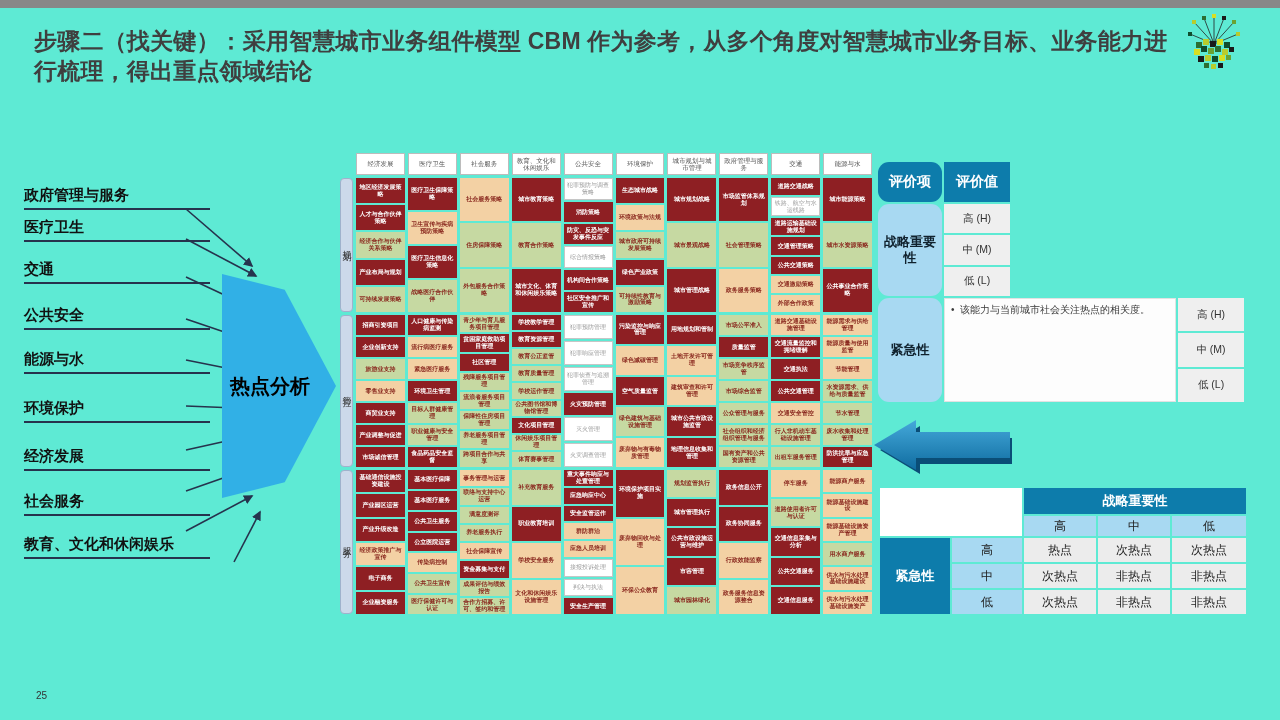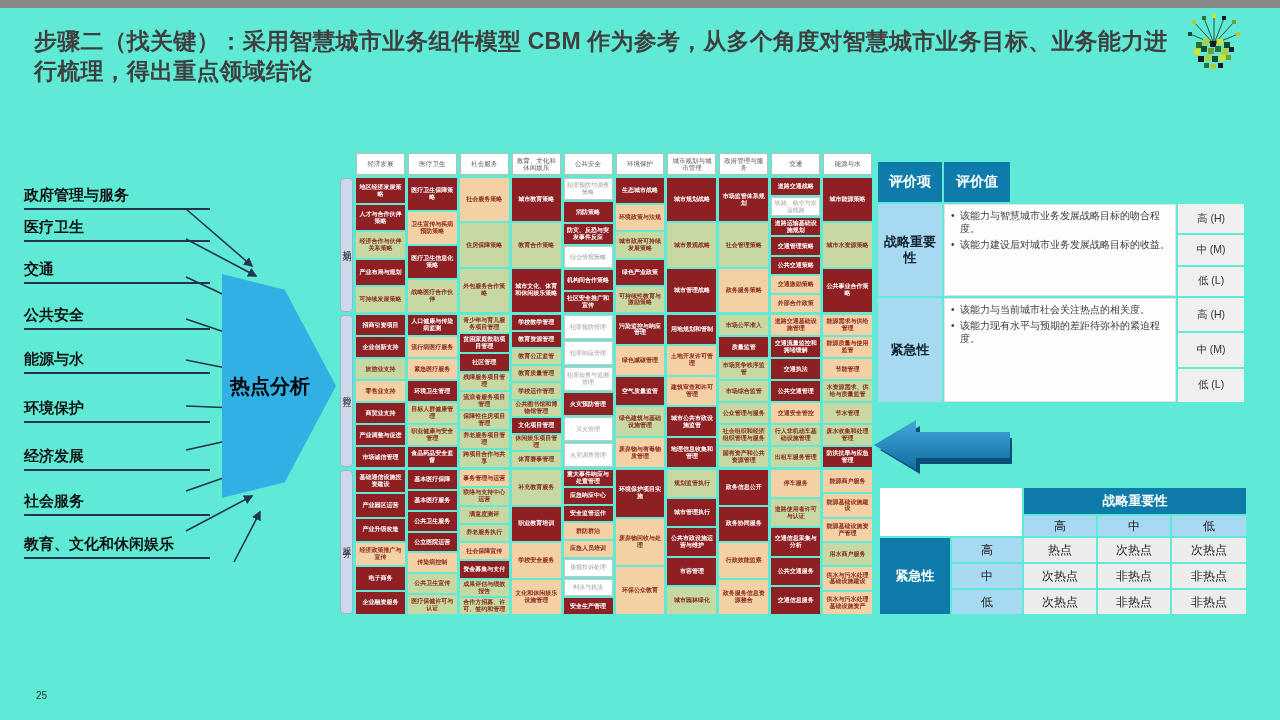--- a/index.html
+++ b/index.html
@@ -56,21 +56,21 @@
   .m-cell.g{background:#c6d9a2;color:#8b2a20;}
   .m-cell.t{background:#f3d1a4;color:#8b2a20;}
   .m-cell.w{background:#fff;color:#9a9a9a;border:1px solid #c6c6c6;font-weight:normal;}
 
   
   .eval{position:absolute;left:878px;top:154px;width:366px;}
   .et-row{display:flex;gap:2px;margin-bottom:2px;}
   .et-header{height:40px;}
   .et-h{background:#0d7cab;color:#fff;font-weight:bold;font-size:14px;
         display:flex;align-items:center;justify-content:center;}
-  .c0{width:64px;flex:none;} .c1{flex:1;} .c2{width:66px;flex:none;}
+  .c0{width:64px;flex:none;border-radius:11px;} .c1{flex:1;} .c2{width:66px;flex:none;}
   .et-item{background:#a8d9f2;color:#10222e;font-weight:bold;font-size:13px;line-height:1.25;
            display:flex;align-items:center;justify-content:center;text-align:center;padding:2px;}
   .et-points{background:#fdfdfd;border:1px solid #e2e2e2;padding:4px 4px 2px 4px;}
   .et-bullet{position:relative;font-size:10px;color:#3a3a3a;line-height:1.3;
              padding-left:11px;margin-bottom:3px;text-align:left;}
   .et-bullet::before{content:"•";position:absolute;left:2px;top:0;color:#3a3a3a;}
   .et-values{display:flex;flex-direction:column;gap:2px;}
   .et-val{flex:1;background:#efefef;font-size:10.5px;color:#333;
           display:flex;align-items:center;justify-content:center;}
   .et-r1{height:92px;} .et-r2{height:104px;}
@@ -435,35 +435,30 @@
       </div>
     </div>
 
   <div class="eval">
       <div class="et-row et-header">
         <div class="et-h c0">评价项</div>
         <div class="et-h c2">评价值</div>
       </div>
       <div class="et-row et-r1">
         <div class="et-item c0">战略重要性</div>
-        <div class="et-points c1">
-          <div class="et-bullet">该能力与智慧城市业务发展战略目标的吻合程度。</div>
-          <div class="et-bullet">该能力建设后对城市业务发展战略目标的收益。</div>
-        </div>
         <div class="et-values c2">
           <div class="et-val">高 (H)</div>
           <div class="et-val">中 (M)</div>
           <div class="et-val">低 (L)</div>
         </div>
       </div>
       <div class="et-row et-r2">
         <div class="et-item c0">紧急性</div>
         <div class="et-points c1">
           <div class="et-bullet">该能力与当前城市社会关注热点的相关度。</div>
-          <div class="et-bullet">该能力现有水平与预期的差距待弥补的紧迫程度。</div>
         </div>
         <div class="et-values c2">
           <div class="et-val">高 (H)</div>
           <div class="et-val">中 (M)</div>
           <div class="et-val">低 (L)</div>
         </div>
       </div>
     </div>
 
   <svg class="big-arrow" viewBox="0 0 142 60">

